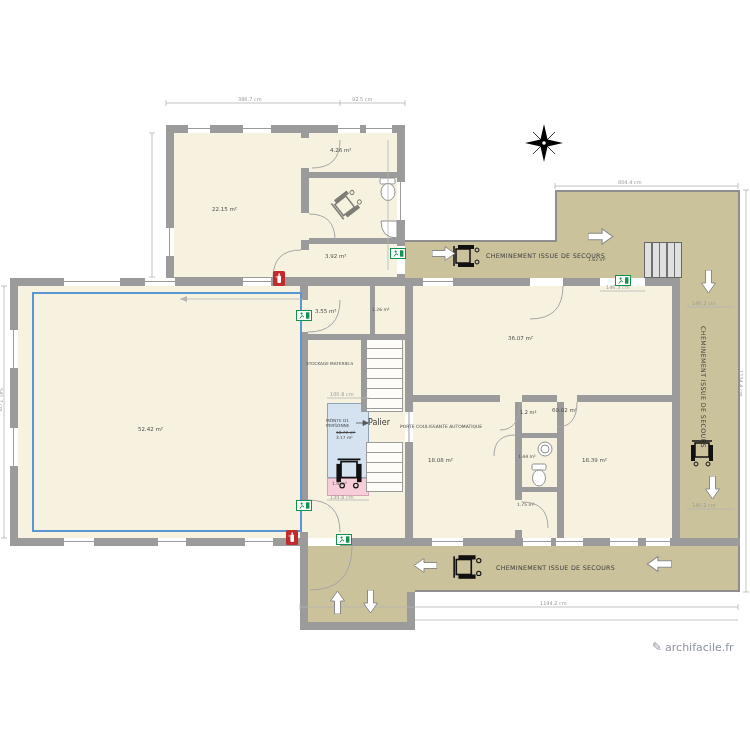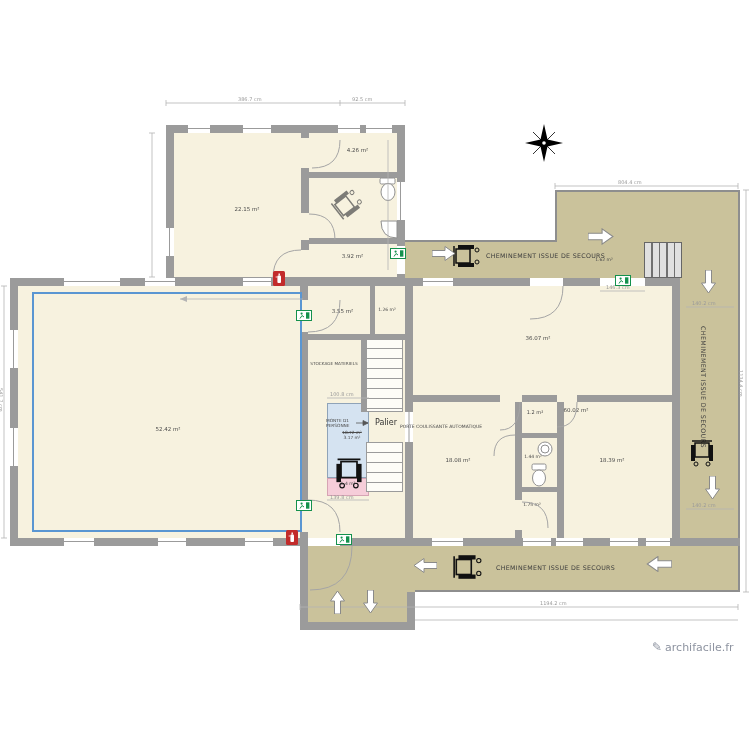--- a/index.html
+++ b/index.html
@@ -5,21 +5,21 @@
   html,body{margin:0;padding:0;background:#fff}
   #plan{position:relative;width:750px;height:750px;background:#fff;overflow:hidden;
         font-family:"DejaVu Sans",sans-serif}
   .w{position:absolute;background:#9b9b9b}
   .r{position:absolute;background:#f7f2df}
   .c{position:absolute;background:#cac29b}
   .o{position:absolute;background:#8e8e8e}
   .gap{position:absolute;background:#fff}
   .winH{position:absolute;background:linear-gradient(180deg,#fff 0 3px,#9b9b9b 3px 4.2px,#fff 4.2px)}
   .winV{position:absolute;background:linear-gradient(90deg,#fff 0 3px,#9b9b9b 3px 4.2px,#fff 4.2px)}
-  .lb{position:absolute;font-size:5.5px;color:#4a4a4a;text-align:center;white-space:nowrap;line-height:1.15}
+  .lb{position:absolute;font-size:5.5px;color:#4a4a4a;white-space:nowrap;line-height:1.15}
   .dim{position:absolute;font-size:5px;color:#9a9a9a;white-space:nowrap}
   .stairsH{position:absolute;background:repeating-linear-gradient(180deg,#fdfcf7 0 9px,#9b9b9b 9px 10px);border:1px solid #9b9b9b;box-sizing:border-box}
   .stairsV{position:absolute;background:repeating-linear-gradient(90deg,#e0e0e0 0 6px,#707070 6px 7.5px);border:1px solid #666;box-sizing:border-box}
   .exit{position:absolute;width:16px;height:11px;background:#fff;border:1.5px solid #14914d;box-sizing:border-box;display:flex;align-items:center;justify-content:center;z-index:30}
   .fire{position:absolute;width:12px;height:15px;background:#c22b2b;border-radius:1.5px;display:flex;align-items:center;justify-content:center;z-index:30}
   .ic{position:absolute;z-index:25}
   .sel{position:absolute;border:2px solid #5a96d2;box-sizing:border-box;z-index:12}
   .lift{position:absolute;background:#d5e3f1;border:1px solid #8fa3b8;box-sizing:border-box}
   .ramp{position:absolute;background:#f6cdd9;border:1px solid #d6a4b4;box-sizing:border-box}
   .vtext{position:absolute;writing-mode:vertical-rl;font-size:6.3px;color:#3d3d3d;letter-spacing:.4px;white-space:nowrap}

